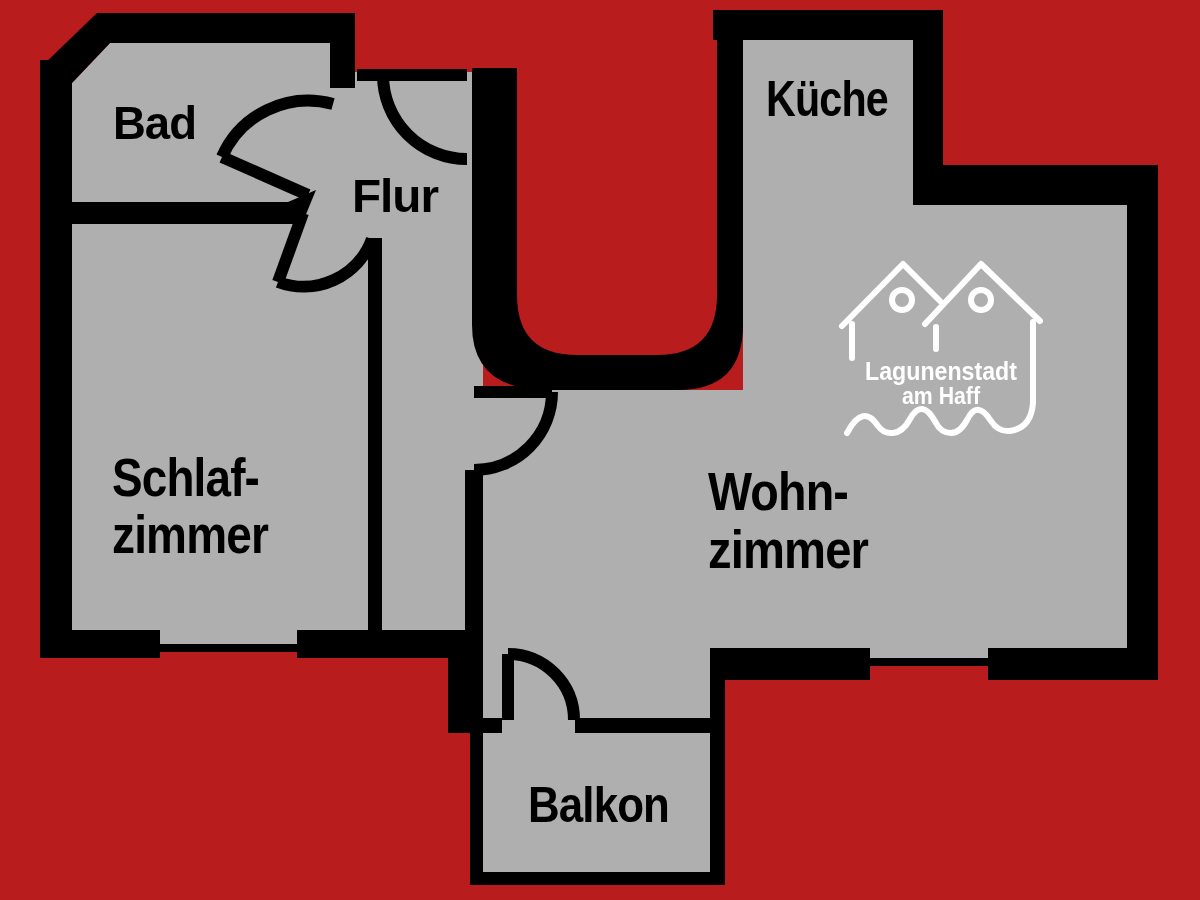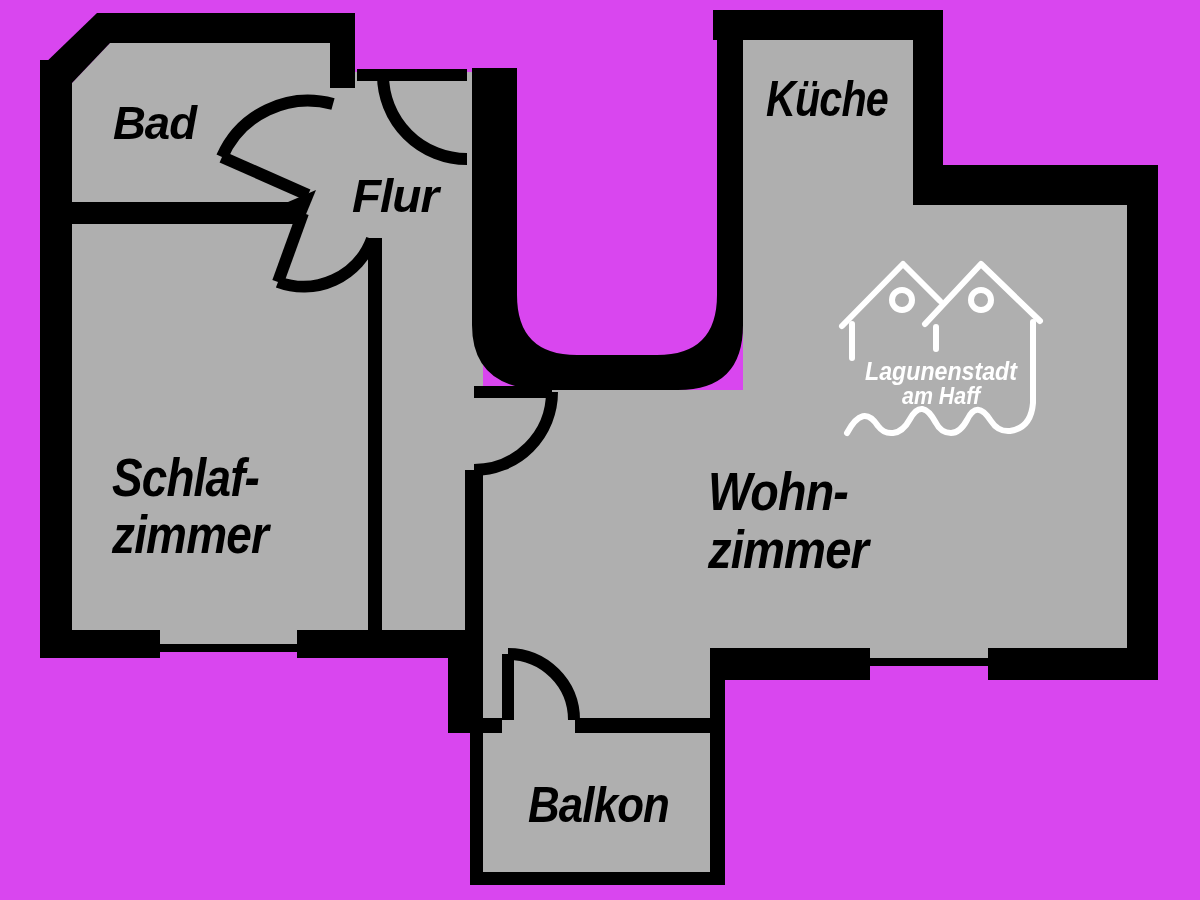--- a/index.html
+++ b/index.html
@@ -1,16 +1,16 @@
 <!DOCTYPE html>
 <html><head>
 <meta charset="utf-8">
 <style>
   html,body{margin:0;padding:0;background:#ffffff;}
-  .stage{position:relative;width:1200px;height:900px;background:#d946ef;overflow:hidden;font-style:italic;}
+  .stage{position:relative;width:1200px;height:900px;background:#b91c1c;overflow:hidden;}
   svg{position:absolute;left:0;top:0;display:block;}
   .floor{fill:#afafaf;}
   .wall{fill:#000000;}
   .door{stroke:#000000;stroke-width:12;fill:none;}
   .win{fill:#000000;}
   .logo-stroke{stroke:#ffffff;stroke-width:6;fill:none;stroke-linecap:round;stroke-linejoin:round;}
   .room-label{font-family:"Liberation Sans",sans-serif;font-weight:bold;fill:#000000;letter-spacing:-1px;}
   .logo-label{font-family:"Liberation Sans",sans-serif;font-weight:bold;fill:#ffffff;}
 </style>
 </head>

